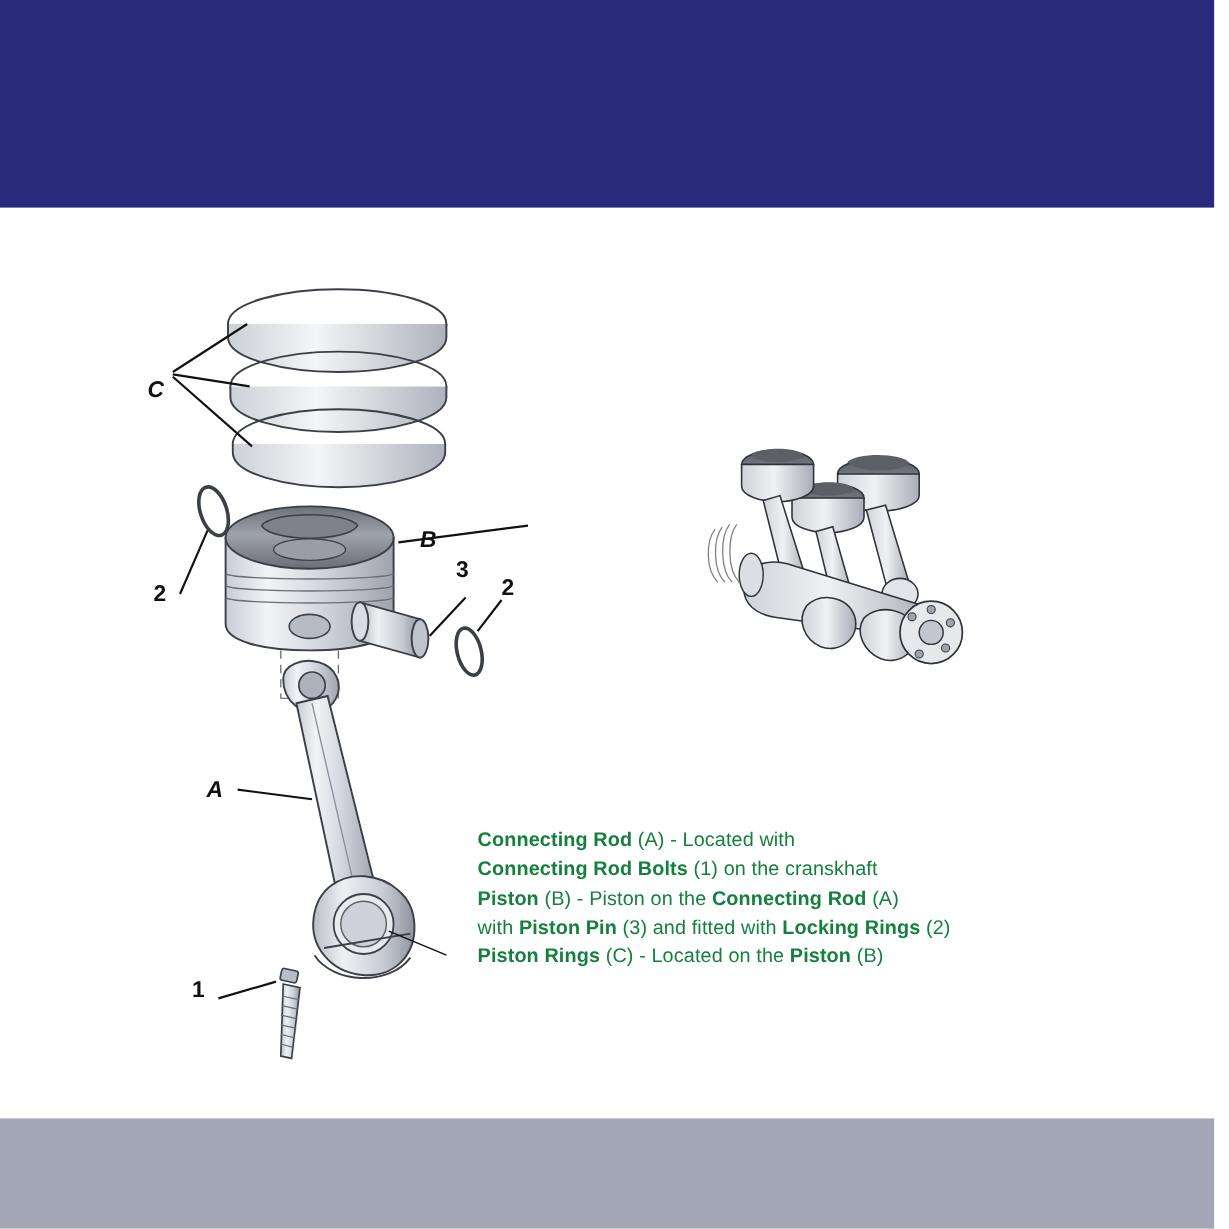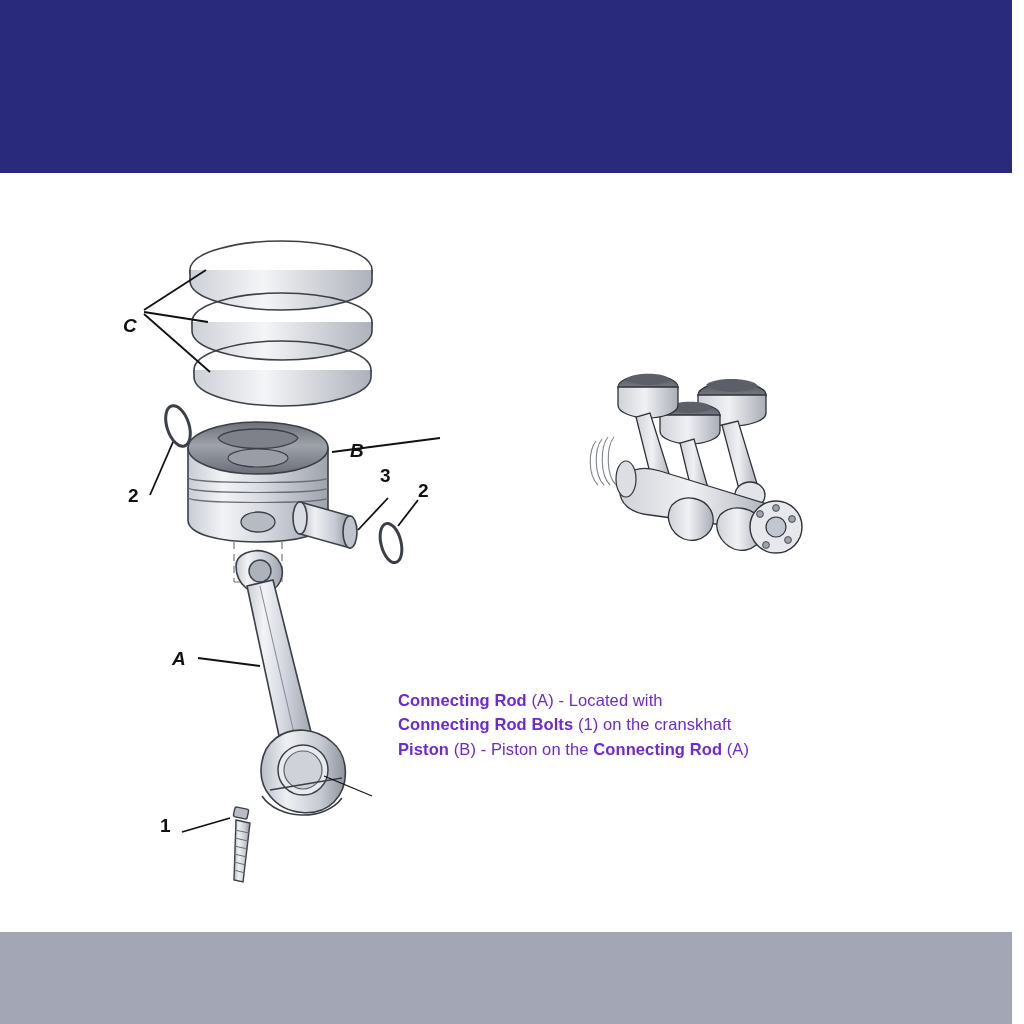--- a/index.html
+++ b/index.html
@@ -45,21 +45,21 @@
   }
 
   
   .caption {
     position: absolute;
     left: 398px;
     top: 688px;
     width: 520px;
     font-size: 16.5px;
     line-height: 24.3px;
-    color: #6d28d9;
+    color: #15803d;
     letter-spacing: .1px;
   }
   .caption .b { font-weight: bold; }
 
   
   .diagram {
     position: absolute;
     left: 110px;
     top: 230px;
     width: 470px;
@@ -300,15 +300,21 @@
   <div class="caption">
     <div>
       <span class="b">Connecting Rod</span><span> (A) - Located with</span>
     </div>
     <div>
       <span class="b">Connecting Rod Bolts</span><span> (1) on the cranskhaft</span>
     </div>
     <div>
       <span class="b">Piston</span><span> (B) - Piston on the </span><span class="b">Connecting Rod</span><span> (A)</span>
     </div>
+    <div>
+      <span>with </span><span class="b">Piston Pin</span><span> (3) and fitted with </span><span class="b">Locking Rings</span><span> (2)</span>
+    </div>
+    <div>
+      <span class="b">Piston Rings</span><span> (C) - Located on the </span><span class="b">Piston</span><span> (B)</span>
+    </div>
   </div>
 
 </div>
 
 </body></html>

